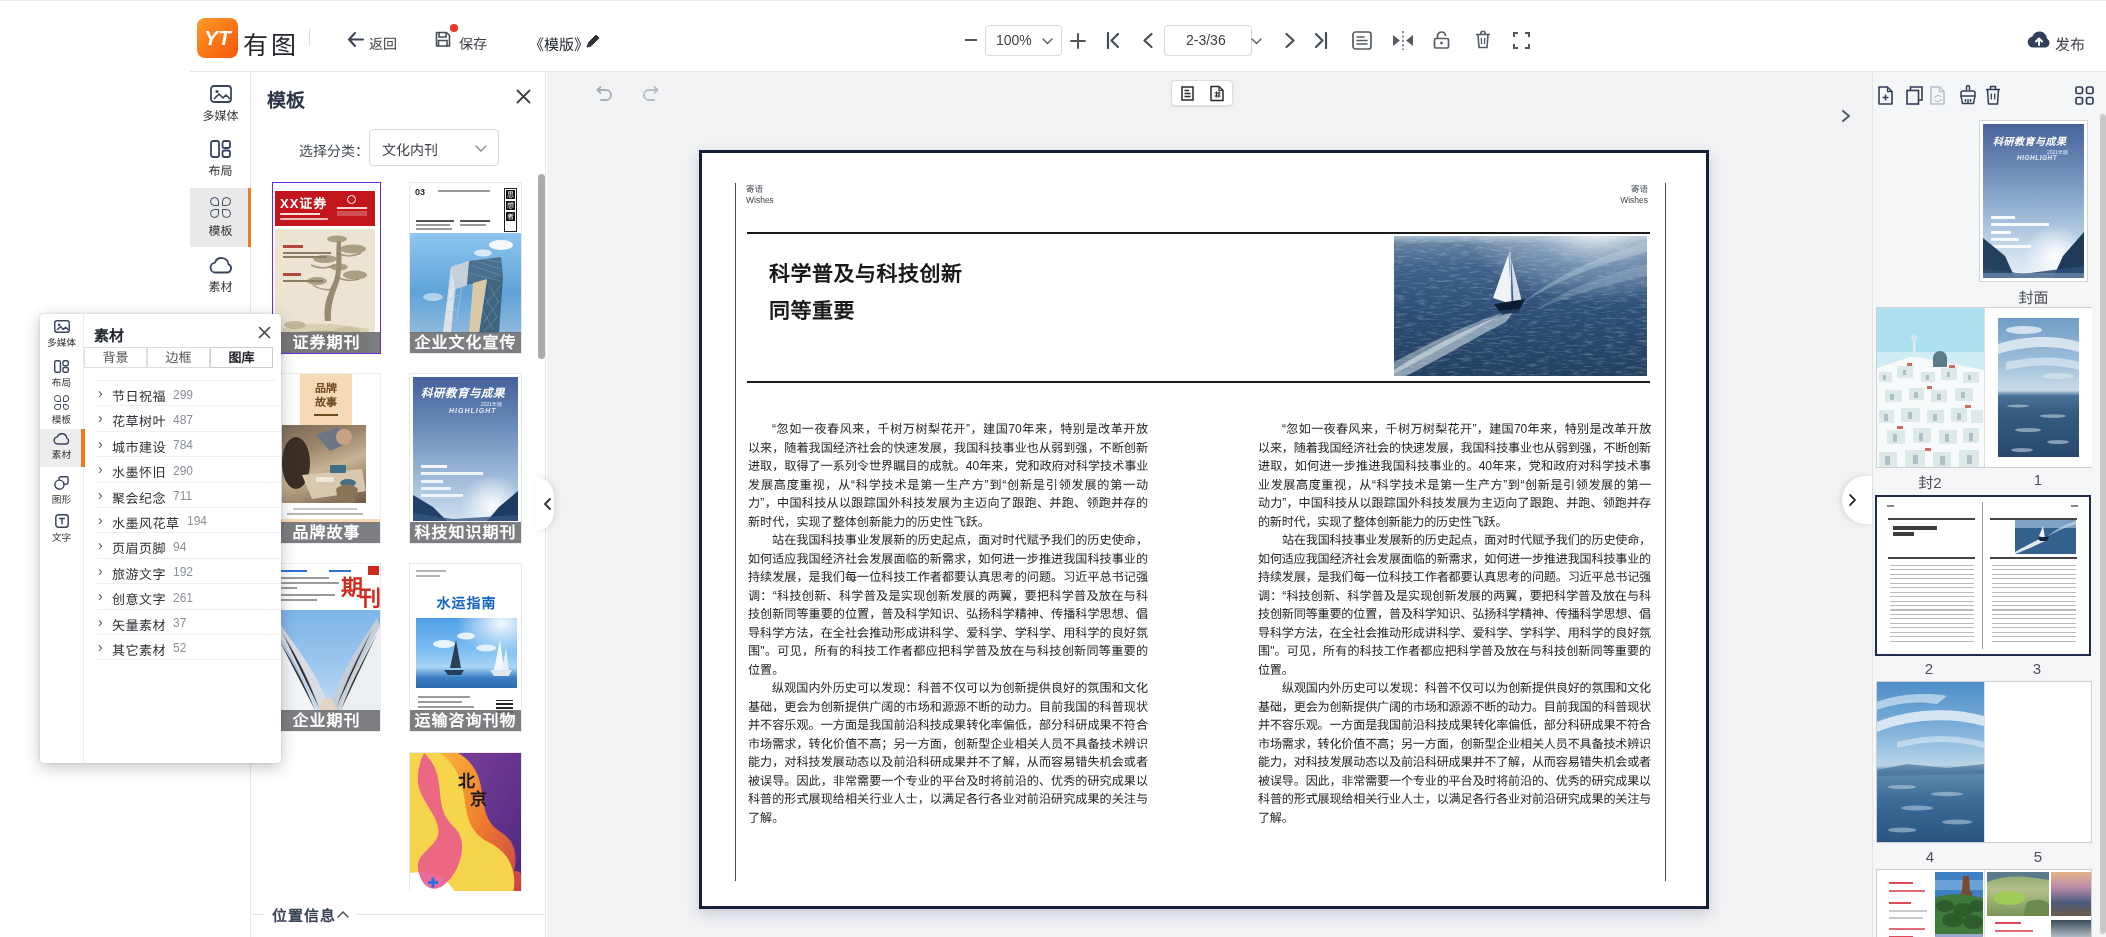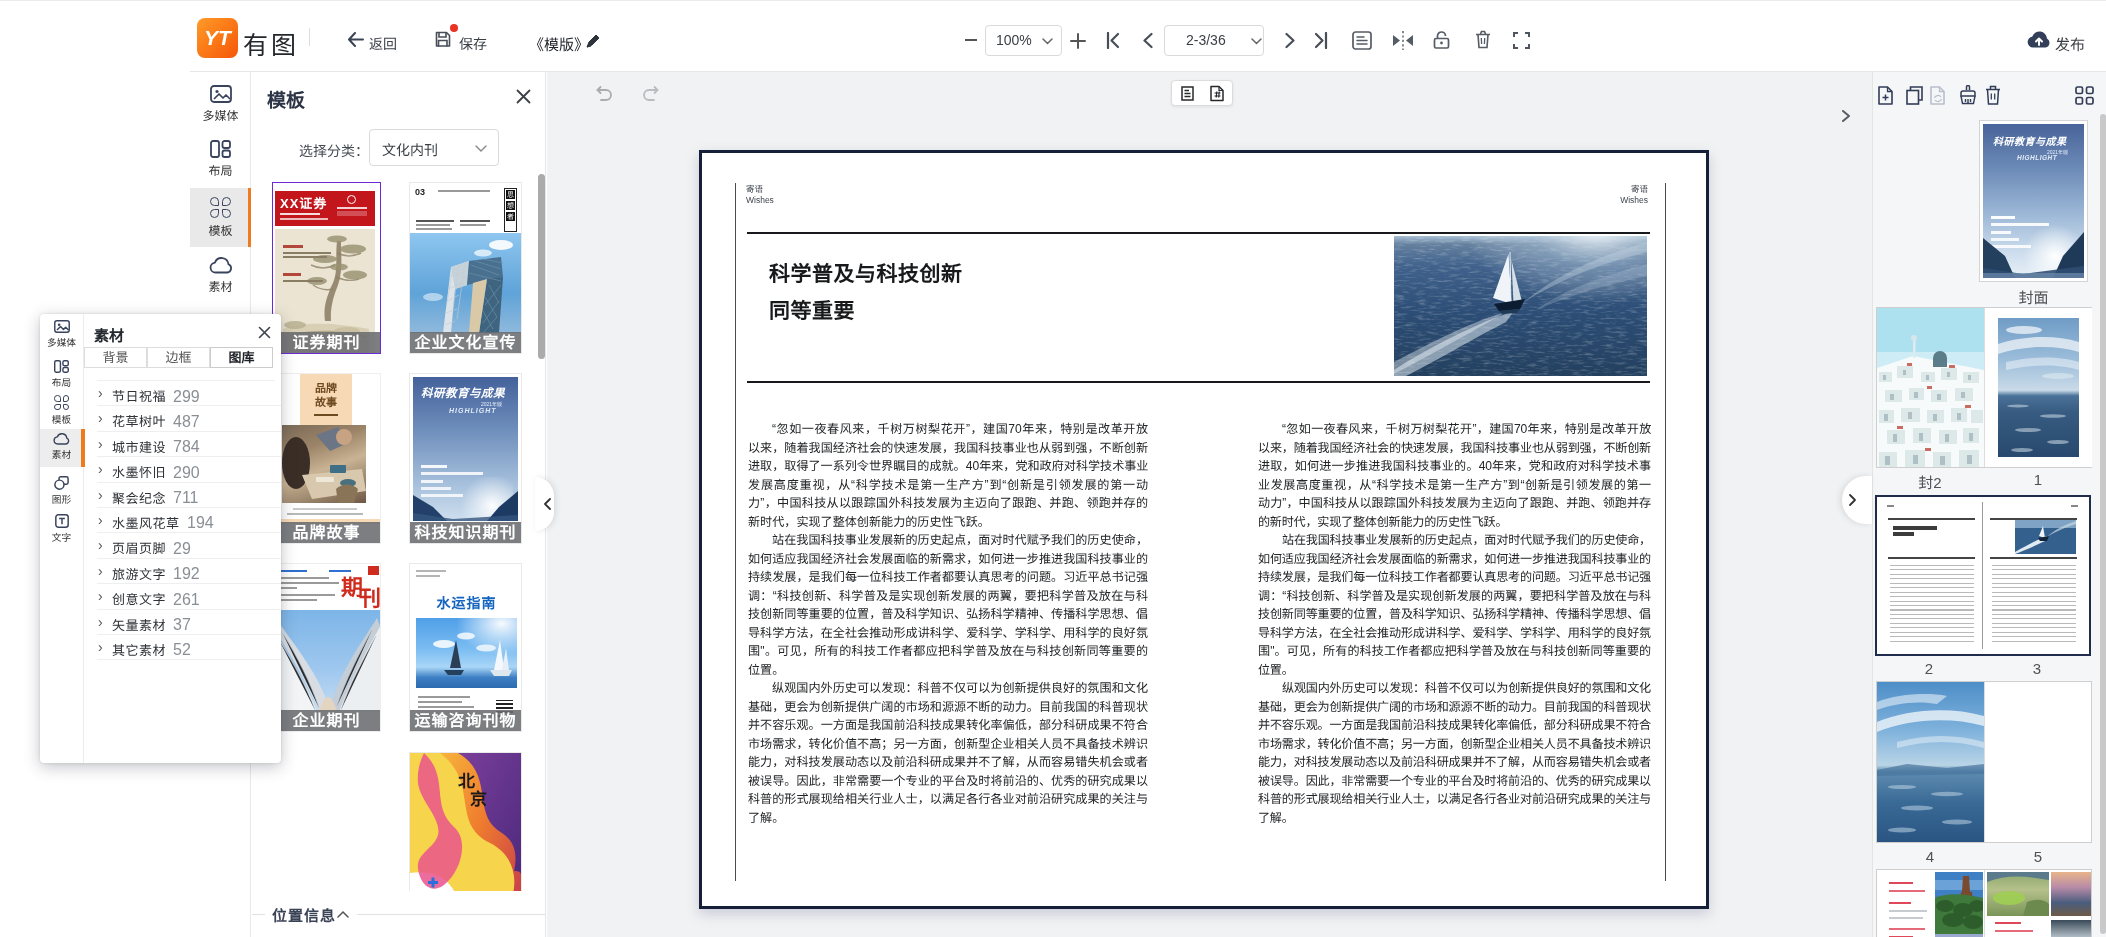--- a/index.html
+++ b/index.html
@@ -41,21 +41,21 @@
 
 #fpanel{position:absolute;left:40px;top:314px;width:241px;height:449px;background:#fff;border-radius:4px;box-shadow:0 4px 16px rgba(40,44,60,.28), 0 0 3px rgba(0,0,0,.12);}
 .fpsb{position:absolute;left:0;width:43px;text-align:center;}
 .fpsb svg{margin:0 auto;}
 .fpsb .l{font-size:10.5px;color:#333;margin-top:1px;transform:scale(.92);}
 .ftab{position:absolute;top:33px;width:63px;height:21px;border:1px solid #ddd;background:#fff;font-size:13px;text-align:center;line-height:20px;}
 #flist{position:absolute;left:57px;top:67px;width:184px;}
 .frow{height:25.4px;border-bottom:1px solid #efefef;position:relative;font-size:13px;color:#2e3136;}
 .frow .c{position:absolute;left:1px;top:4px;color:#555;font-size:14px;}
 .frow .n{position:absolute;left:15px;top:5px;letter-spacing:.5px;}
-.frow .k{position:absolute;left:15px;top:6.5px;font-size:16px;color:#8a8f96;}
+.frow .k{position:absolute;left:15px;top:6.5px;font-size:12px;color:#8a8f96;}
 .frow:nth-child(1) .k,.frow:nth-child(2) .k,.frow:nth-child(3) .k,.frow:nth-child(4) .k,.frow:nth-child(5) .k,.frow:nth-child(7) .k,.frow:nth-child(8) .k,.frow:nth-child(9) .k,.frow:nth-child(10) .k,.frow:nth-child(11) .k{left:76px;}
 .frow:nth-child(6) .k{left:90px;}
 </style>
 </head>
 <body>
 <div id="topbar">
   <div id="logo">YT</div>
   <div id="logoname">有图</div>
   <div class="sep"></div>
   <svg class="tbicon" style="left:347px;top:31px" width="17" height="15" viewBox="0 0 17 15">
@@ -82,21 +82,21 @@
   <svg class="tbicon" style="left:1070px;top:32px" width="16" height="16" viewBox="0 0 16 16">
       <path d="M8 1 V15 M1 8 H15" stroke="#555" stroke-width="2" stroke-linecap="round"></path>
     </svg>
   <svg class="tbicon" style="left:1106px;top:31px" width="14" height="17" viewBox="0 0 14 17">
       <path d="M2 1 V16" stroke="#474e58" stroke-width="2.2" stroke-linecap="round"></path>
       <path d="M12 2 L5.5 8.5 L12 15" stroke="#474e58" stroke-width="2.2" fill="none" stroke-linecap="round" stroke-linejoin="round"></path>
     </svg>
   <svg class="tbicon" style="left:1142px;top:31px" width="11" height="17" viewBox="0 0 11 17">
       <path d="M9.5 2 L2.5 8.5 L9.5 15" stroke="#474e58" stroke-width="2.2" fill="none" stroke-linecap="round" stroke-linejoin="round"></path>
     </svg>
-  <div class="box" style="left:1164px;width:100px;">
+  <div class="box" style="left:1164px;width:88px;">
     <span class="abs" style="left:21px;top:6px">2-3/36</span>
     <svg class="abs" style="left:86px;top:12px" width="11" height="7" viewBox="0 0 11 7">
         <path d="M1 1 L5.5 5.5 L10 1" stroke="#666" stroke-width="1.5" fill="none" stroke-linecap="round"></path>
       </svg>
   </div>
   <svg class="tbicon" style="left:1285px;top:31px" width="11" height="17" viewBox="0 0 11 17">
       <path d="M1.5 2 L8.5 8.5 L1.5 15" stroke="#474e58" stroke-width="2.2" fill="none" stroke-linecap="round" stroke-linejoin="round"></path>
     </svg>
   <svg class="tbicon" style="left:1314px;top:31px" width="14" height="17" viewBox="0 0 14 17">
       <path d="M12 1 V16" stroke="#474e58" stroke-width="2.2" stroke-linecap="round"></path>
@@ -858,21 +858,21 @@
         <span class="k">711</span>
       </div>
     <div class="frow">
         <span class="c">›</span>
         <span class="n">水墨风花草</span>
         <span class="k">194</span>
       </div>
     <div class="frow">
         <span class="c">›</span>
         <span class="n">页眉页脚</span>
-        <span class="k">29</span>
+        <span class="k">94</span>
       </div>
     <div class="frow">
         <span class="c">›</span>
         <span class="n">旅游文字</span>
         <span class="k">192</span>
       </div>
     <div class="frow">
         <span class="c">›</span>
         <span class="n">创意文字</span>
         <span class="k">261</span>

